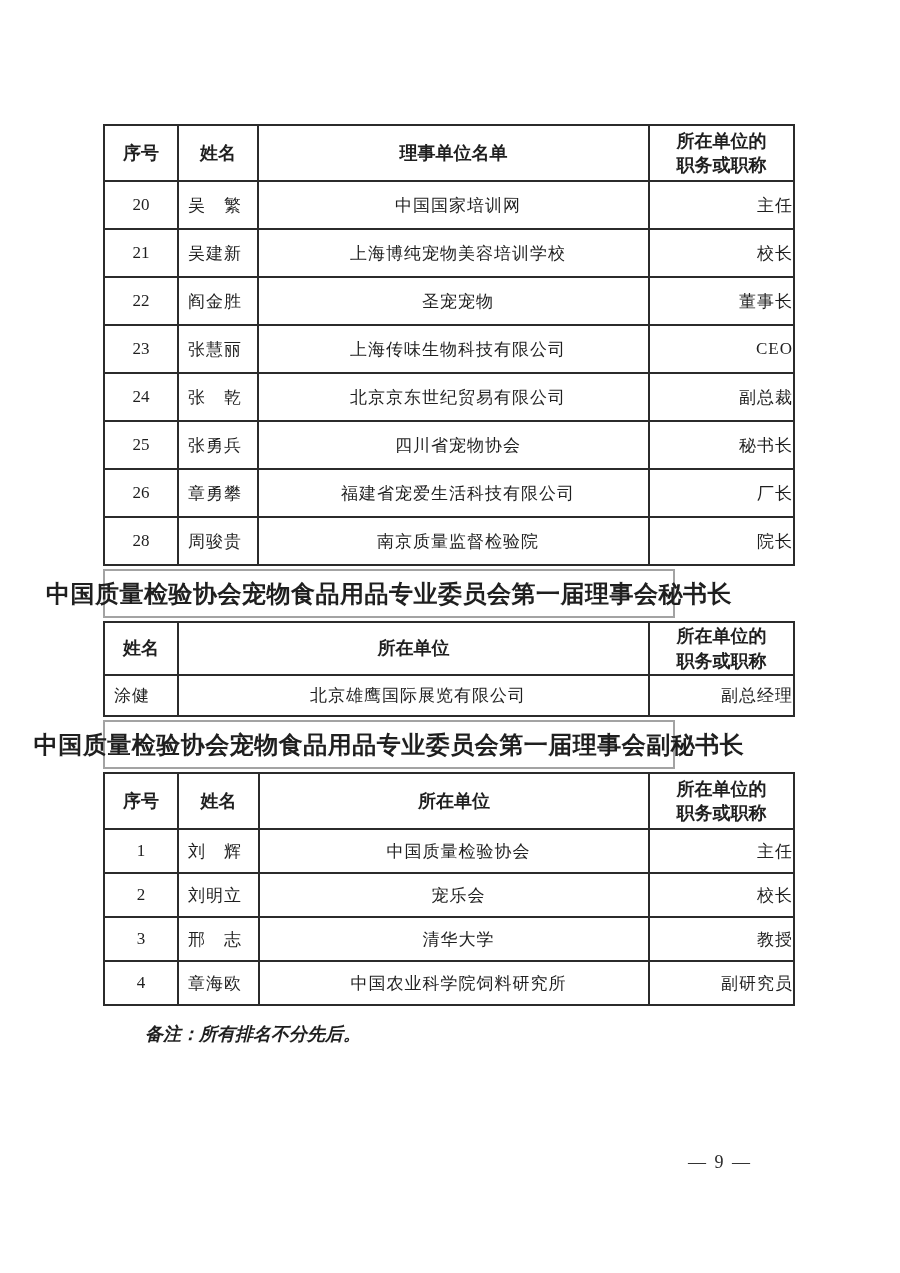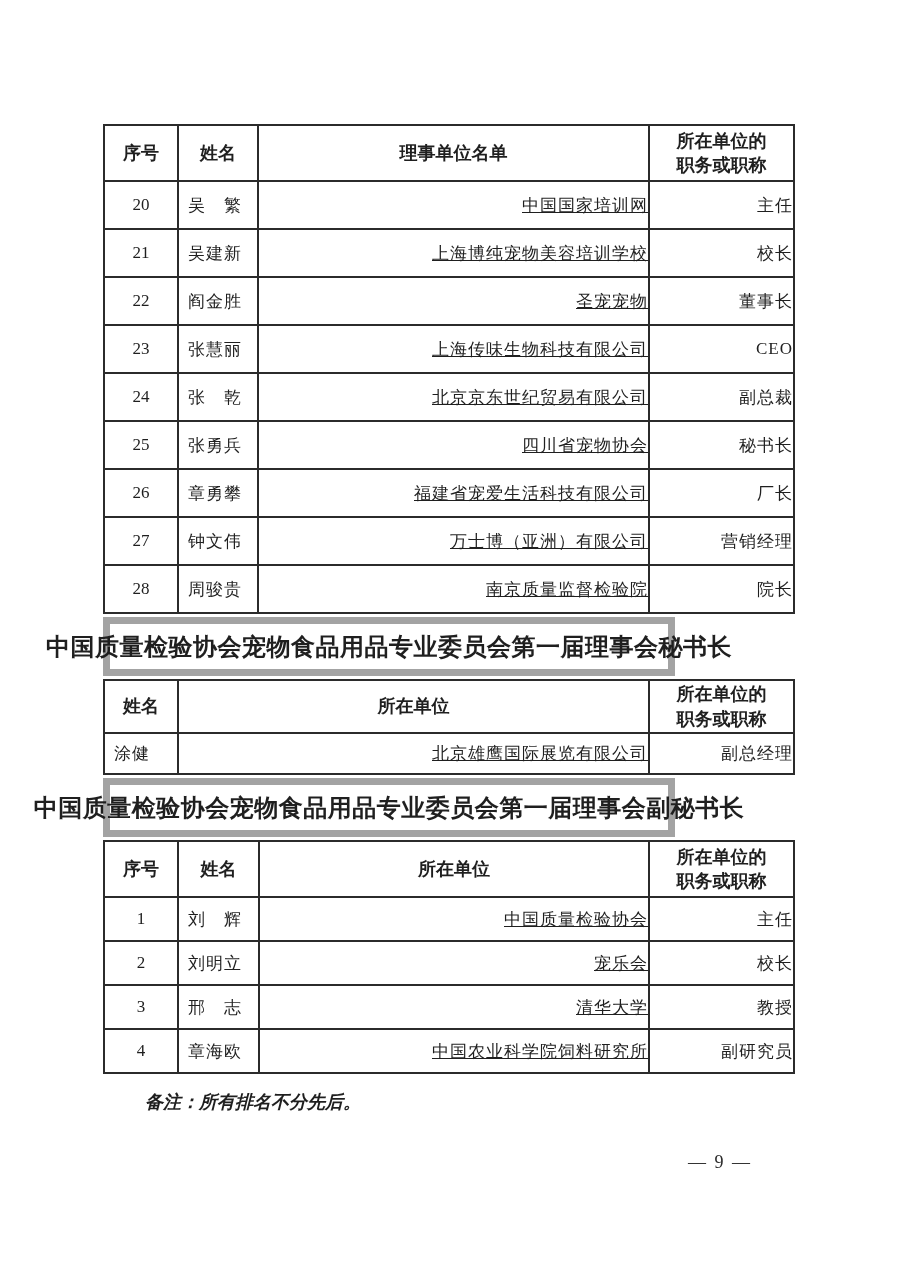--- a/index.html
+++ b/index.html
@@ -39,25 +39,25 @@
     vertical-align: middle;
   }
   .t1 th { height: 54px; }
   .t1 td { height: 46px; }
   .t2 th { height: 51px; }
   .t2 td { height: 39px; }
   .t3 th { height: 54px; }
   .t3 td { height: 42px; }
   .col-no   { text-align: center; }
   .col-name { text-align: left; padding-left: 9px !important; letter-spacing: 1px; }
-  .col-unit { text-align: right; padding-left: 9px !important; letter-spacing: 1px; text-decoration: underline; }
+  .col-unit { text-align: center; padding-left: 9px !important; letter-spacing: 1px; }
   .col-title{ text-align: right; letter-spacing: 1px; }
   .wrap2 { white-space: pre-line; }
   .section-heading {
-    border: 7px solid #a3a3a3;
+    border: 2px solid #a3a3a3;
     margin-top: 3px; margin-bottom: 3px;
     height: 45px;
     display: flex; align-items: center; justify-content: center;
     font-family: "Liberation Sans", sans-serif;
     font-weight: bold;
     font-size: 24px;
     letter-spacing: 0.5px;
     white-space: nowrap;
   }
   .note {
@@ -133,26 +133,20 @@
       <td class="col-unit">四川省宠物协会</td>
       <td class="col-title">秘书长</td>
     </tr>
     <tr>
       <td class="col-no">26</td>
       <td class="col-name">章勇攀</td>
       <td class="col-unit">福建省宠爱生活科技有限公司</td>
       <td class="col-title">厂长</td>
     </tr>
     <tr>
-      <td class="col-no">27</td>
-      <td class="col-name">钟文伟</td>
-      <td class="col-unit">万士博（亚洲）有限公司</td>
-      <td class="col-title">营销经理</td>
-    </tr>
-    <tr>
       <td class="col-no">28</td>
       <td class="col-name">周骏贵</td>
       <td class="col-unit">南京质量监督检验院</td>
       <td class="col-title">院长</td>
     </tr>
   </tbody>
     </table>
 
   <div class="section-heading">中国质量检验协会宠物食品用品专业委员会第一届理事会秘书长</div>
 

